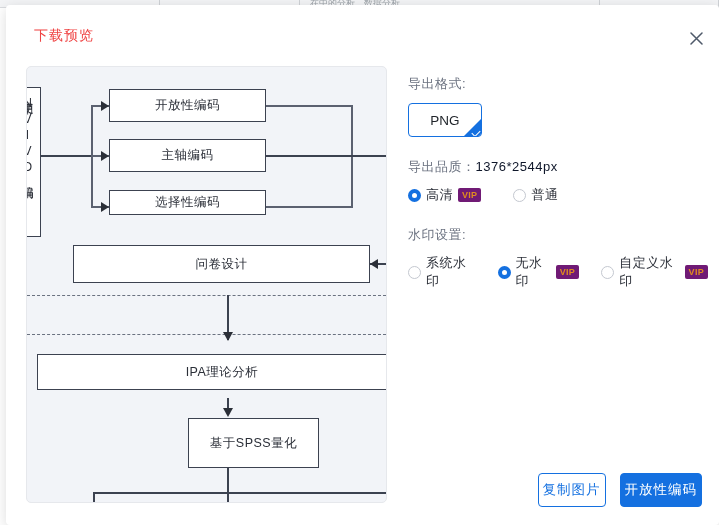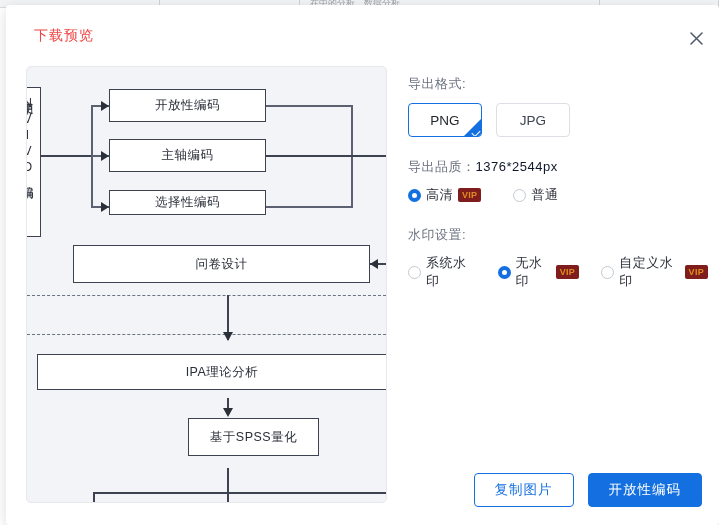--- a/index.html
+++ b/index.html
@@ -230,41 +230,41 @@
     position: relative;
   }
   .rdot.on {
     border: 4px solid #1470e0;
     background: #fff;
   }
   .ropt-text { font-size: 13px; color: #2b2f38; letter-spacing: 0.5px; }
 
   .vip {
     display: inline-block;
-    background: #7f1d1d;
+    background: #701a75;
     color: #e08b20;
     font-size: 9px;
     font-weight: bold;
     line-height: 1;
     padding: 3px 4px 2px;
     border-radius: 2px;
     letter-spacing: 0.3px;
     font-family: "Liberation Sans", sans-serif;
   }
 
   
   .footer-actions {
     position: absolute;
     right: 17px; bottom: 18px;
     display: flex;
     gap: 14px;
   }
   .btn {
     height: 34px;
-    padding: 0 20px;
+    padding: 0 4px;
     border-radius: 4px;
     font-size: 13.5px;
     display: flex; align-items: center; justify-content: center;
     cursor: pointer;
     letter-spacing: 1px;
   }
   .btn.ghost {
     background: #fff;
     border: 1px solid #1470e0;
     color: #1470e0;
@@ -331,43 +331,40 @@
       <div class="dashed-sep" style="top:267px;"></div>
 
       <div class="ln v" style="left:200px; top:228px; height:45px;"></div>
       <div class="arrow-d" style="left:196px; top:265px;"></div>
 
       <div class="fbox" style="left:10px; top:287px; width:370px; height:36px;">IPA理论分析</div>
 
       <div class="ln v" style="left:200px; top:331px; height:14px;"></div>
       <div class="arrow-d" style="left:196px; top:341px;"></div>
 
-      <div class="fbox" style="left:161px; top:351px; width:131px; height:38px;">基于SPSS量化</div>
+      <div class="fbox" style="left:161px; top:351px; width:131px; height:50px;">基于SPSS量化</div>
 
       <div class="ln v" style="left:200px; top:401px; height:36px;"></div>
       <div class="ln h" style="left:66px; top:425px; width:300px;"></div>
       <div class="ln v" style="left:66px; top:425px; height:14px;"></div>
 
     </div>
 
   </div>
 
   <div class="settings">
 
     <div class="sec-label">导出格式:</div>
 
     <div class="format-row">
       <div class="fmt-btn selected">
         <span>PNG</span>
         <span class="tick"></span>
         <span class="tick-mark"></span>
       </div>
-      <div class="fmt-btn">
-        <span>JPG</span>
-      </div>
     </div>
 
     <div class="sec-label">
       <span>导出品质：</span><span class="muted-val">1376*2544px</span>
     </div>
 
     <div class="radio-row">
       <div class="radio-opt">
         <span class="rdot on"></span>
         <span class="ropt-text">高清</span>

